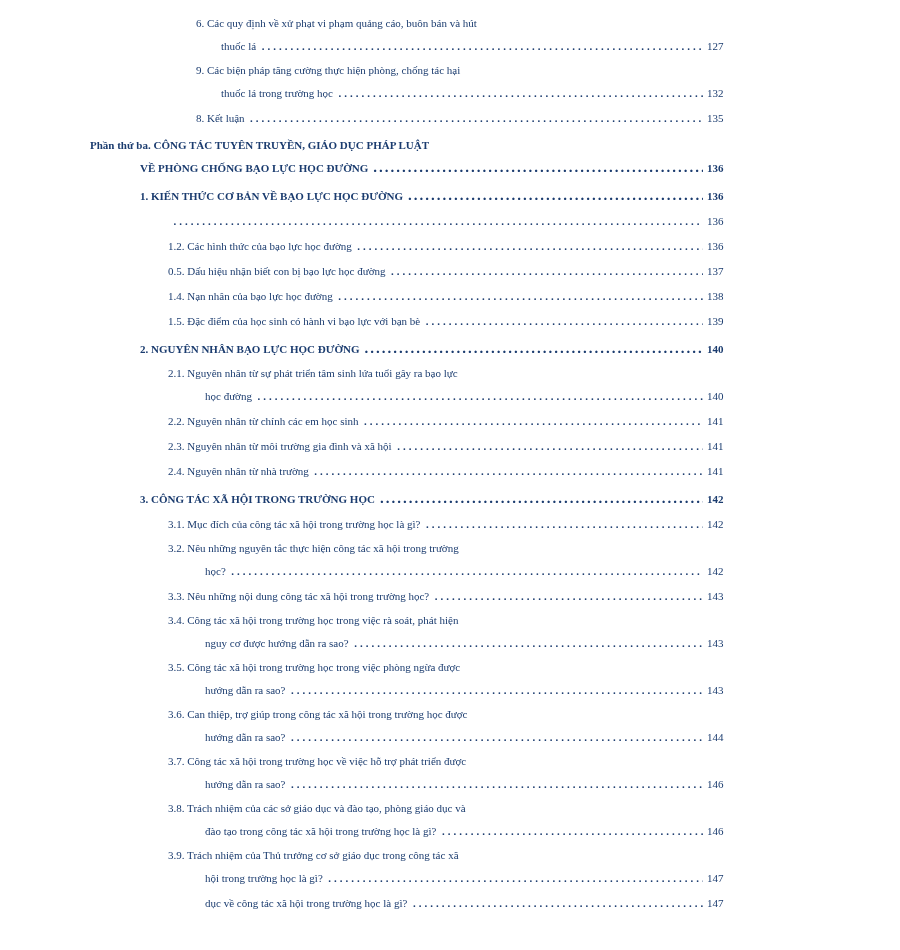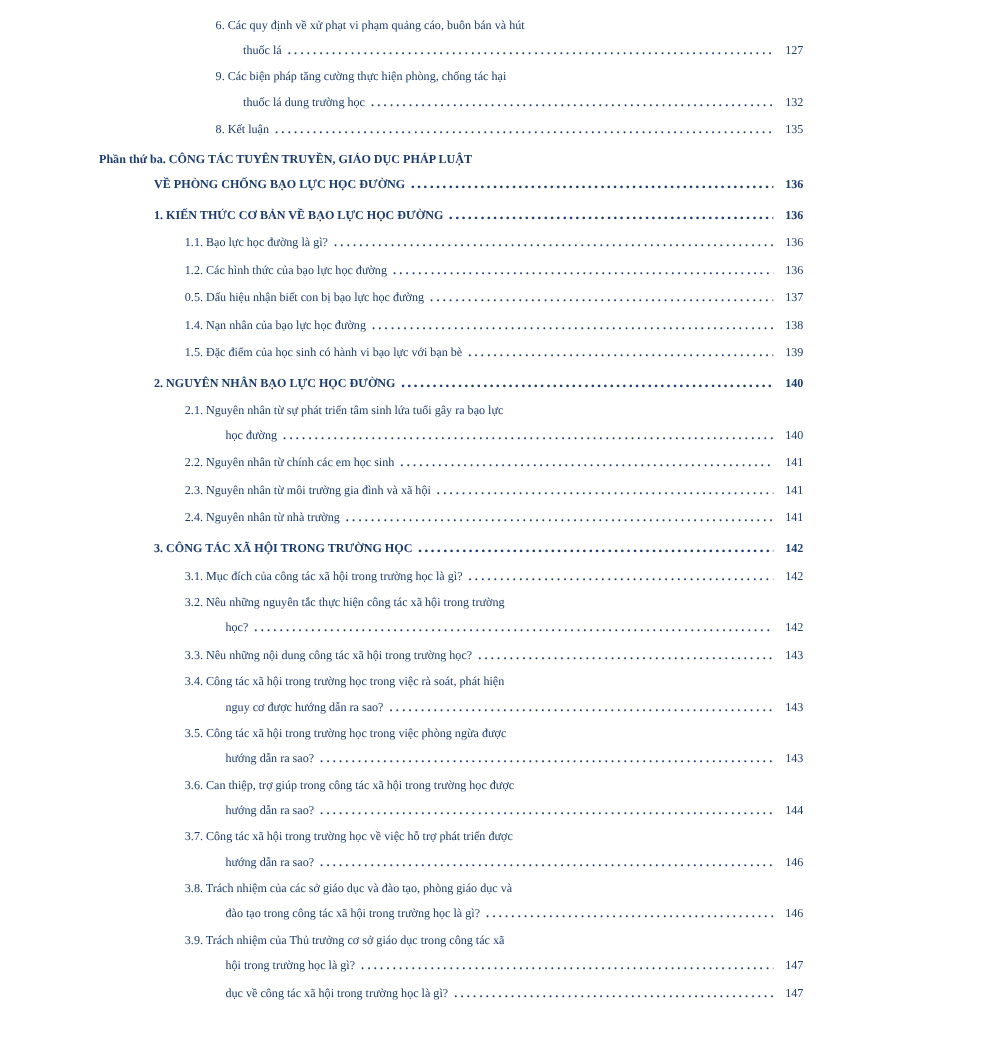--- a/index.html
+++ b/index.html
@@ -55,21 +55,21 @@
     font-size: 15px;
     letter-spacing: 2px;
     font-weight: normal;
   }
   .part .dots::after, .section .dots::after {
     font-weight: bold;
   }
   .pagenum {
     flex: none;
     min-width: 30px;
-    text-align: center;
+    text-align: left;
   }
   
   .item .line    { margin-left: 221px; }
   .sub .line     { margin-left: 205px; }
   .part .line    { margin-left: 140px; }
   .section .line { margin-left: 140px; }
   .item .line.first { margin-left: 196px; }
   .sub .line.first  { margin-left: 168px; }
   .part .line.first { margin-left: 90px;  }
 </style>
@@ -82,21 +82,21 @@
         <div class="line first">6. Các quy định về xử phạt vi phạm quảng cáo, buôn bán và hút</div>
         <div class="line lastline">
           <span class="txt">thuốc lá</span>
           <span class="dots"></span>
           <span class="pagenum">127</span>
         </div>
       </div>
       <div class="entry item">
         <div class="line first">9. Các biện pháp tăng cường thực hiện phòng, chống tác hại</div>
         <div class="line lastline">
-          <span class="txt">thuốc lá dung trường học</span>
+          <span class="txt">thuốc lá trong trường học</span>
           <span class="dots"></span>
           <span class="pagenum">132</span>
         </div>
       </div>
       <div class="entry item">
         <div class="line first lastline">
           <span class="txt">8. Kết luận</span>
           <span class="dots"></span>
           <span class="pagenum">135</span>
         </div>
@@ -111,21 +111,20 @@
       </div>
       <div class="entry section">
         <div class="line first lastline">
           <span class="txt">1. KIẾN THỨC CƠ BẢN VỀ BẠO LỰC HỌC ĐƯỜNG</span>
           <span class="dots"></span>
           <span class="pagenum">136</span>
         </div>
       </div>
       <div class="entry sub">
         <div class="line first lastline">
-          <span class="txt">1.1. Bạo lực học đường là gì?</span>
           <span class="dots"></span>
           <span class="pagenum">136</span>
         </div>
       </div>
       <div class="entry sub">
         <div class="line first lastline">
           <span class="txt">1.2. Các hình thức của bạo lực học đường</span>
           <span class="dots"></span>
           <span class="pagenum">136</span>
         </div>

